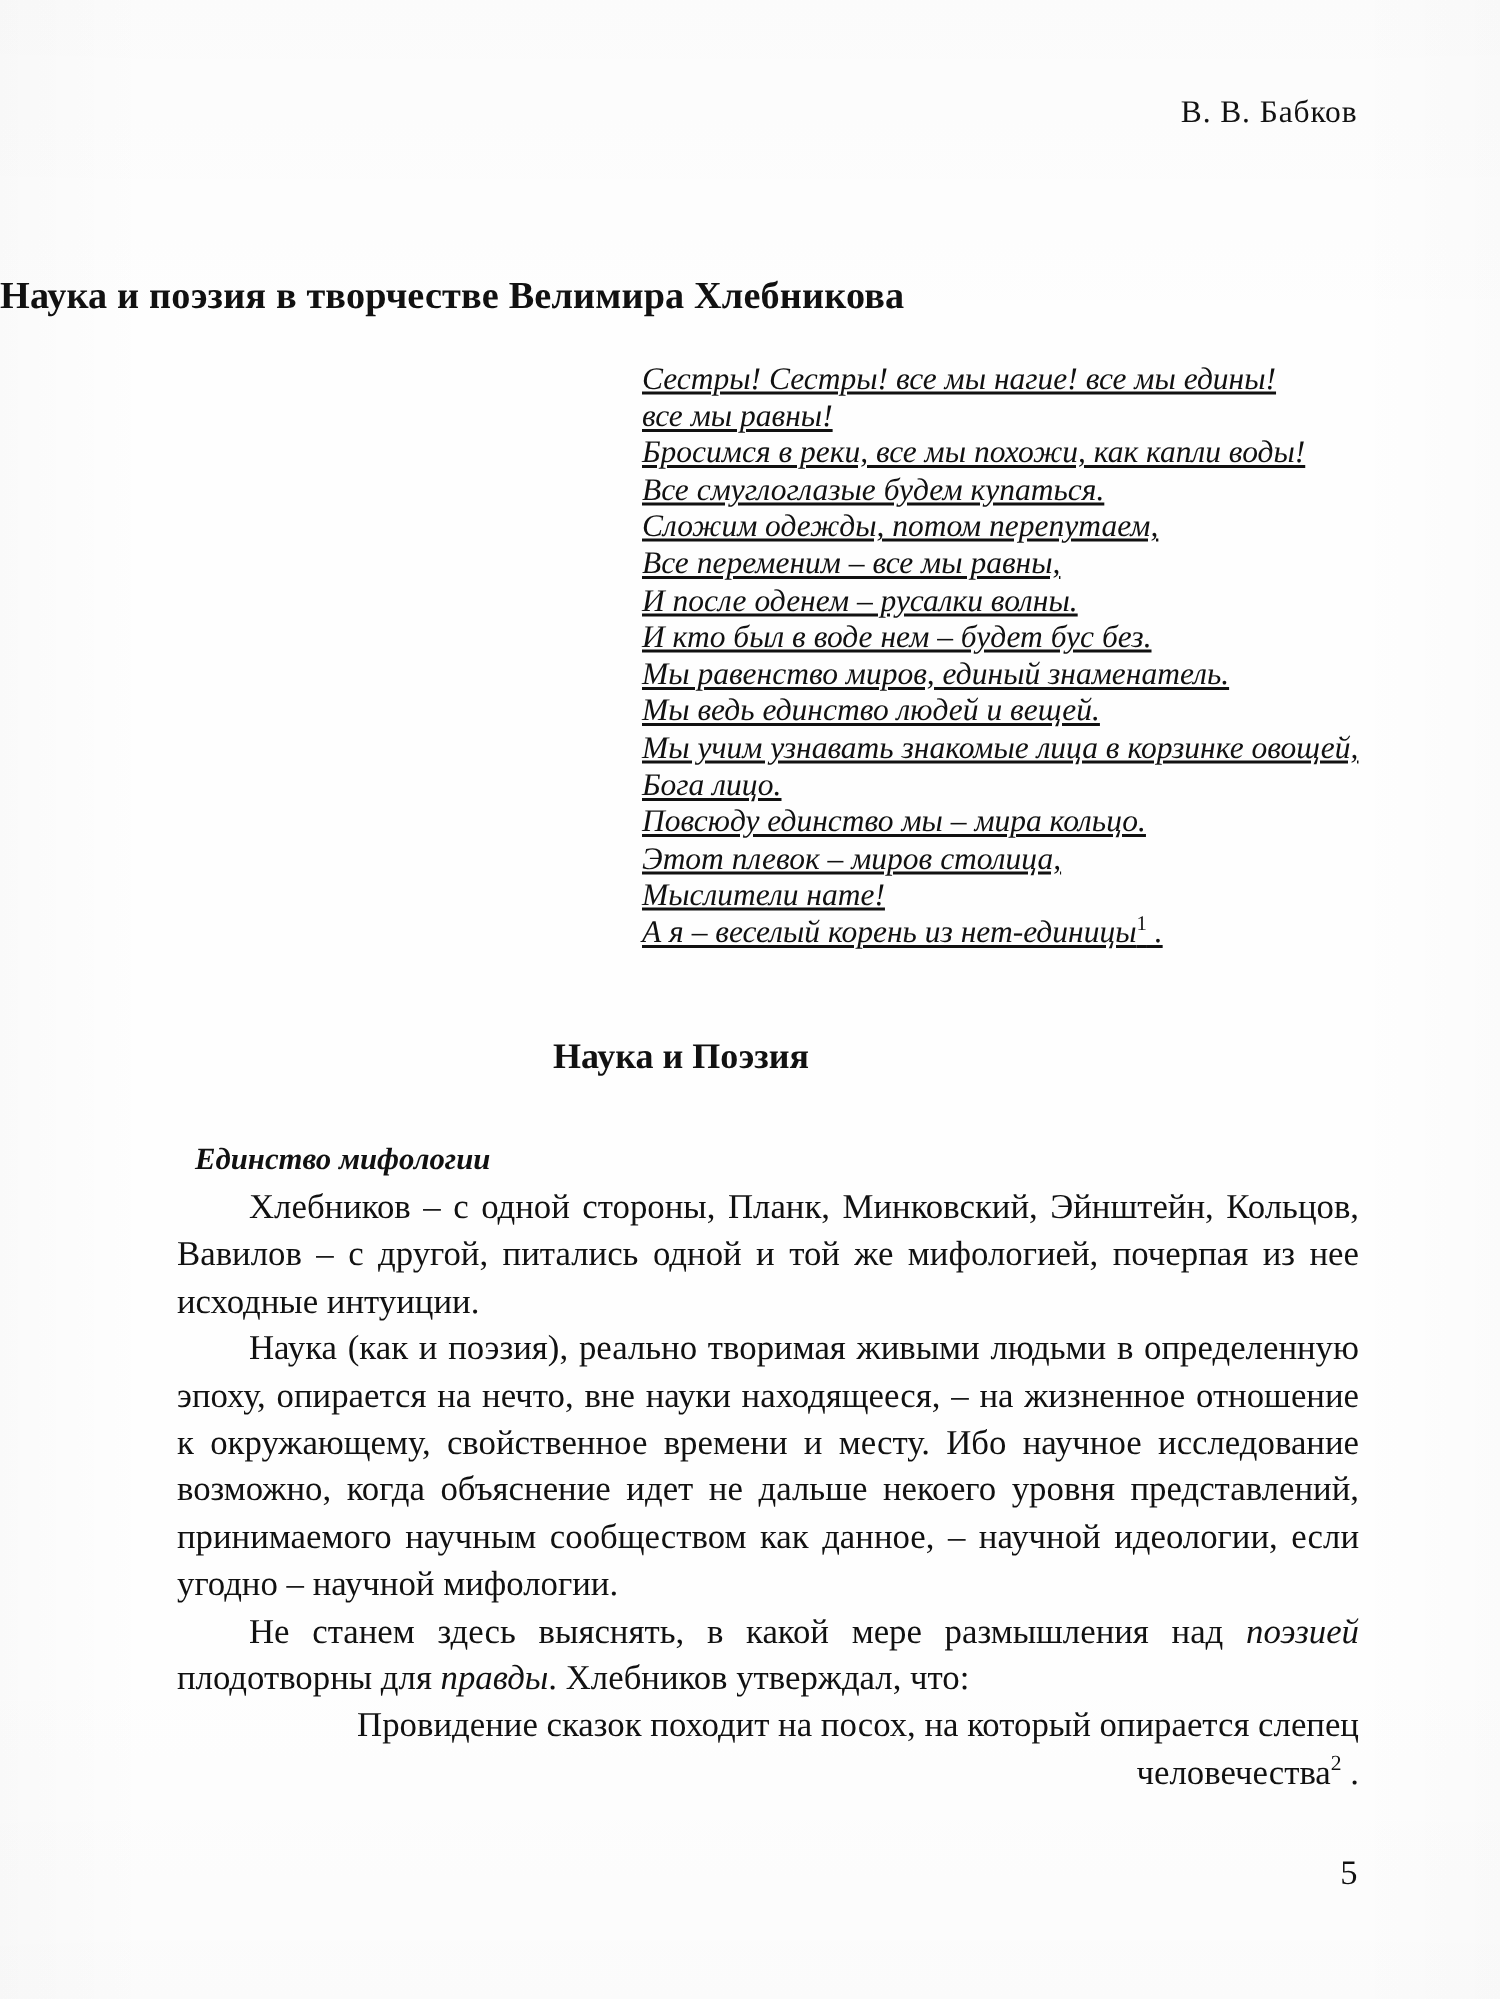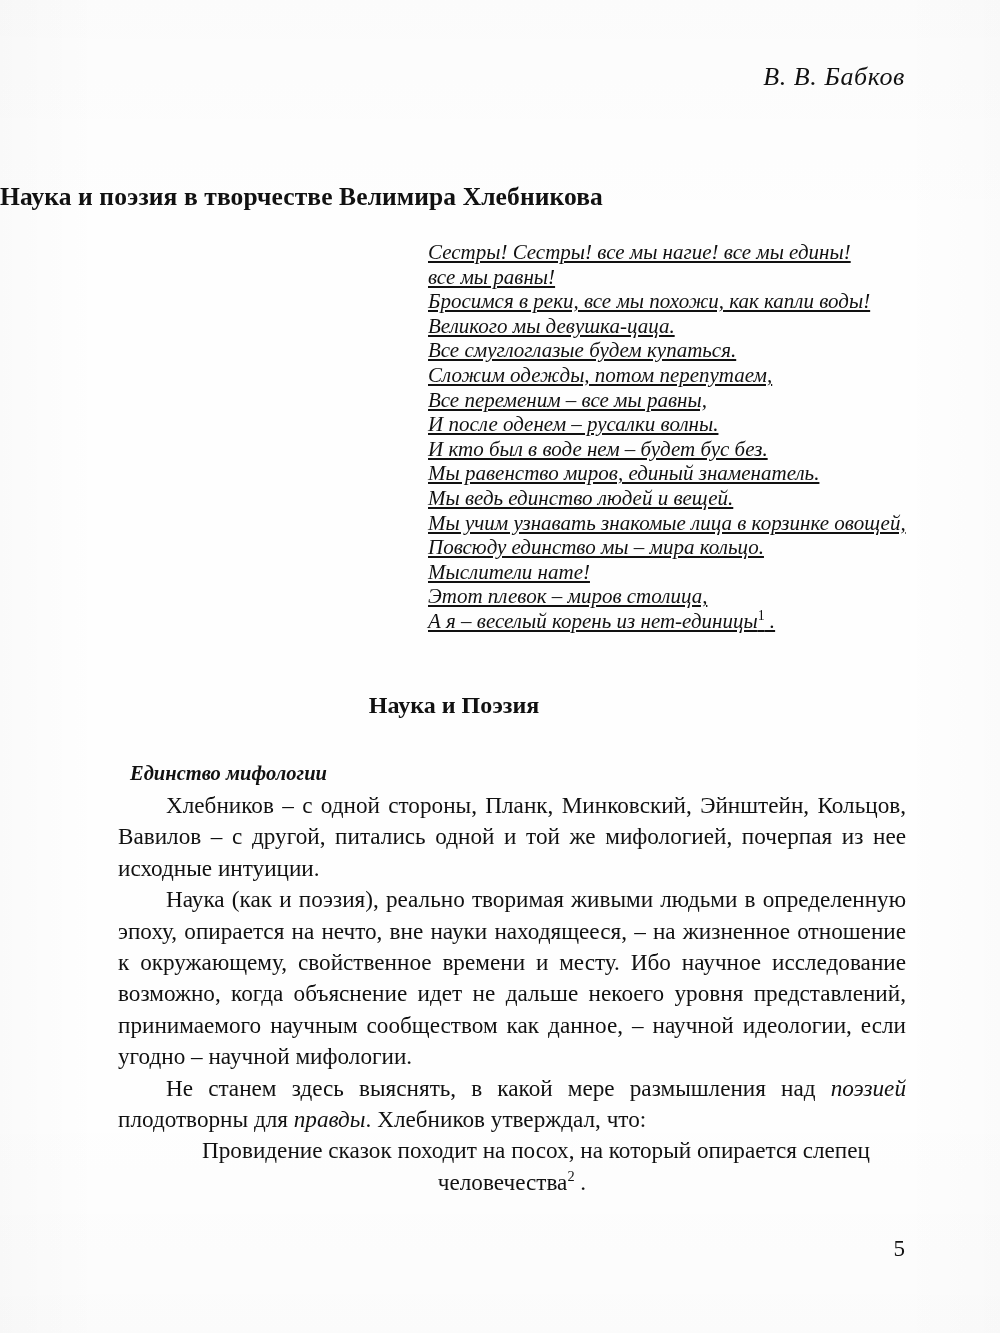--- a/index.html
+++ b/index.html
@@ -19,22 +19,21 @@
     font-family: "Liberation Serif", "DejaVu Serif", serif;
     overflow: hidden;
     box-sizing: border-box;
   }
 
   
   .author-line {
     position: absolute;
     top: 62px;
     right: 95px;
-    font-style: italic;
-    font-size: 26px;
+    font-size: 21px;
     letter-spacing: 0.6px;
     white-space: nowrap;
   }
 
   
   .article-title {
     position: absolute;
     top: 165px;
     left: 0;
     width: 1000px;
@@ -97,21 +96,21 @@
     line-height: 31.4px;
     text-align: justify;
     text-justify: inter-word;
     hyphens: manual;
   }
   .body-copy p {
     margin: 0;
     text-indent: 48px;
   }
   .body-copy p:last-child {
-    text-align: center;
+    text-align: right;
   }
   .body-copy em {
     font-style: italic;
   }
   .body-copy sup {
     font-size: 0.62em;
     vertical-align: super;
     line-height: 0;
   }
 
@@ -141,32 +140,32 @@
   <div class="scan-tint"></div>
 
   <div class="author-line">В. В. Бабков</div>
 
   <h1 class="article-title">Наука и поэзия в творчестве Велимира Хлебникова</h1>
 
   <div class="epigraph">
     <div class="verse-line">Сестры! Сестры! все мы нагие! все мы едины!</div>
     <div class="verse-line">все мы равны!</div>
     <div class="verse-line">Бросимся в реки, все мы похожи, как капли воды!</div>
-    <div class="verse-line">Великого мы девушка-цаца.</div>
     <div class="verse-line">Все смуглоглазые будем купаться.</div>
     <div class="verse-line">Сложим одежды, потом перепутаем,</div>
     <div class="verse-line">Все переменим – все мы равны,</div>
     <div class="verse-line">И после оденем – русалки волны.</div>
     <div class="verse-line">И кто был в воде нем – будет бус без.</div>
     <div class="verse-line">Мы равенство миров, единый знаменатель.</div>
     <div class="verse-line">Мы ведь единство людей и вещей.</div>
     <div class="verse-line">Мы учим узнавать знакомые лица в корзинке овощей,</div>
+    <div class="verse-line">Бога лицо.</div>
     <div class="verse-line">Повсюду единство мы – мира кольцо.</div>
+    <div class="verse-line">Этот плевок – миров столица,</div>
     <div class="verse-line">Мыслители нате!</div>
-    <div class="verse-line">Этот плевок – миров столица,</div>
     <div class="verse-line"><span>А я – веселый корень из нет-единицы</span><sup>1</sup><span> .</span></div>
   </div>
 
   <h2 class="section-heading">Наука и Поэзия</h2>
 
   <h3 class="subsection-heading">Единство мифологии</h3>
 
   <div class="body-copy">
 
     <p>Хлебников – с одной стороны, Планк, Минковский, Эйнштейн, Кольцов, Вавилов – с другой, питались одной и той же мифологией, почерпая из нее исходные интуиции.</p>

